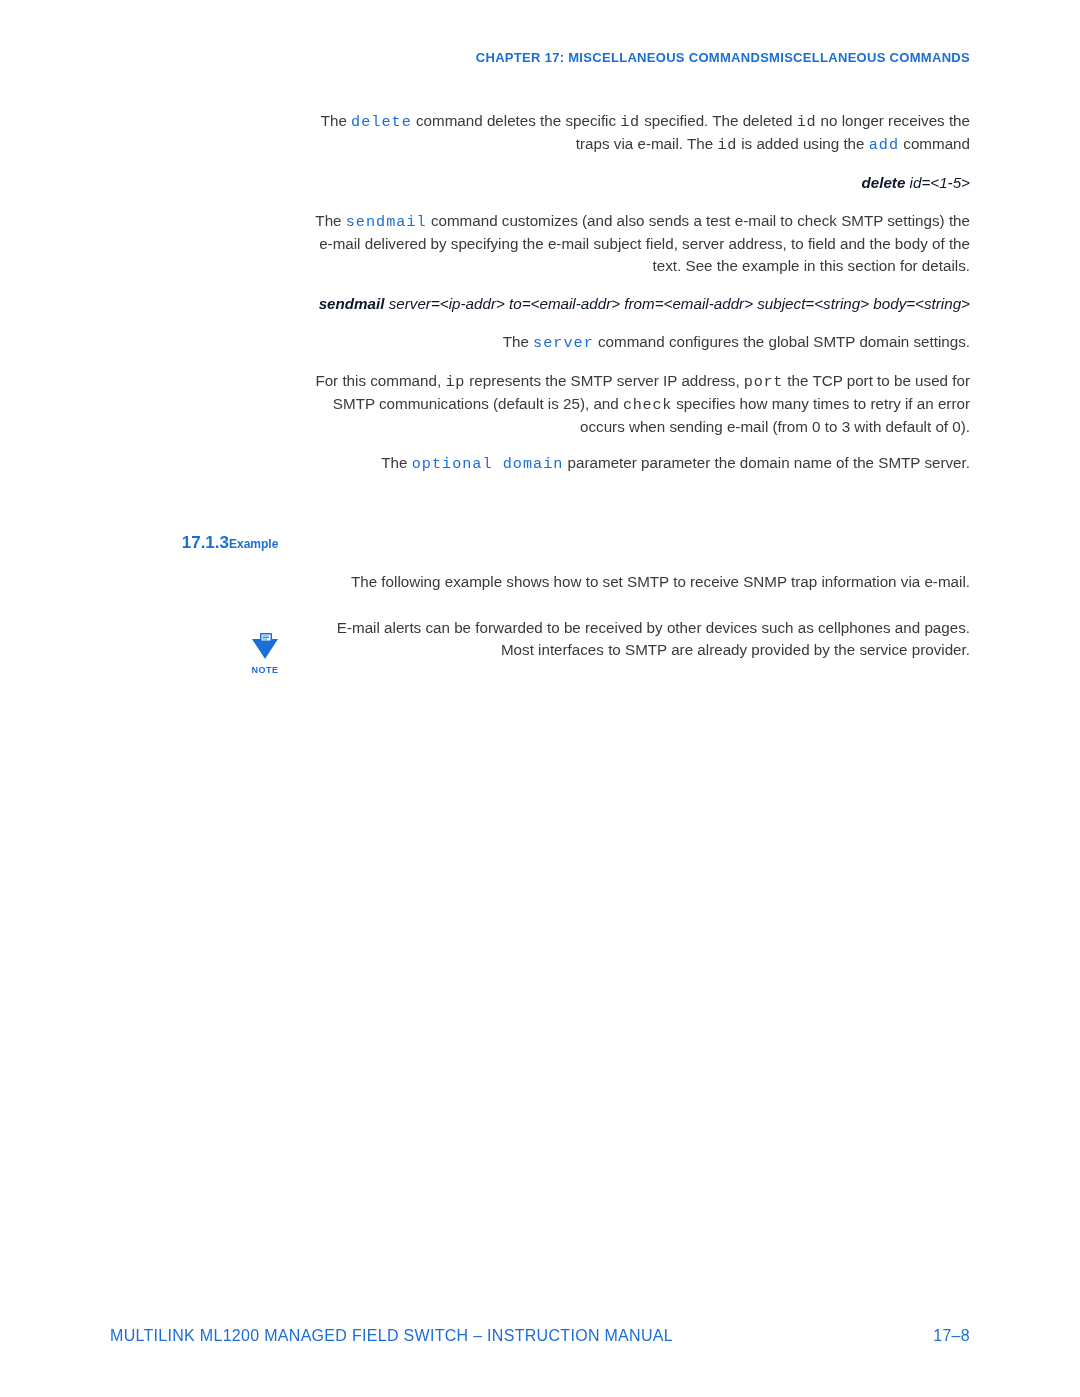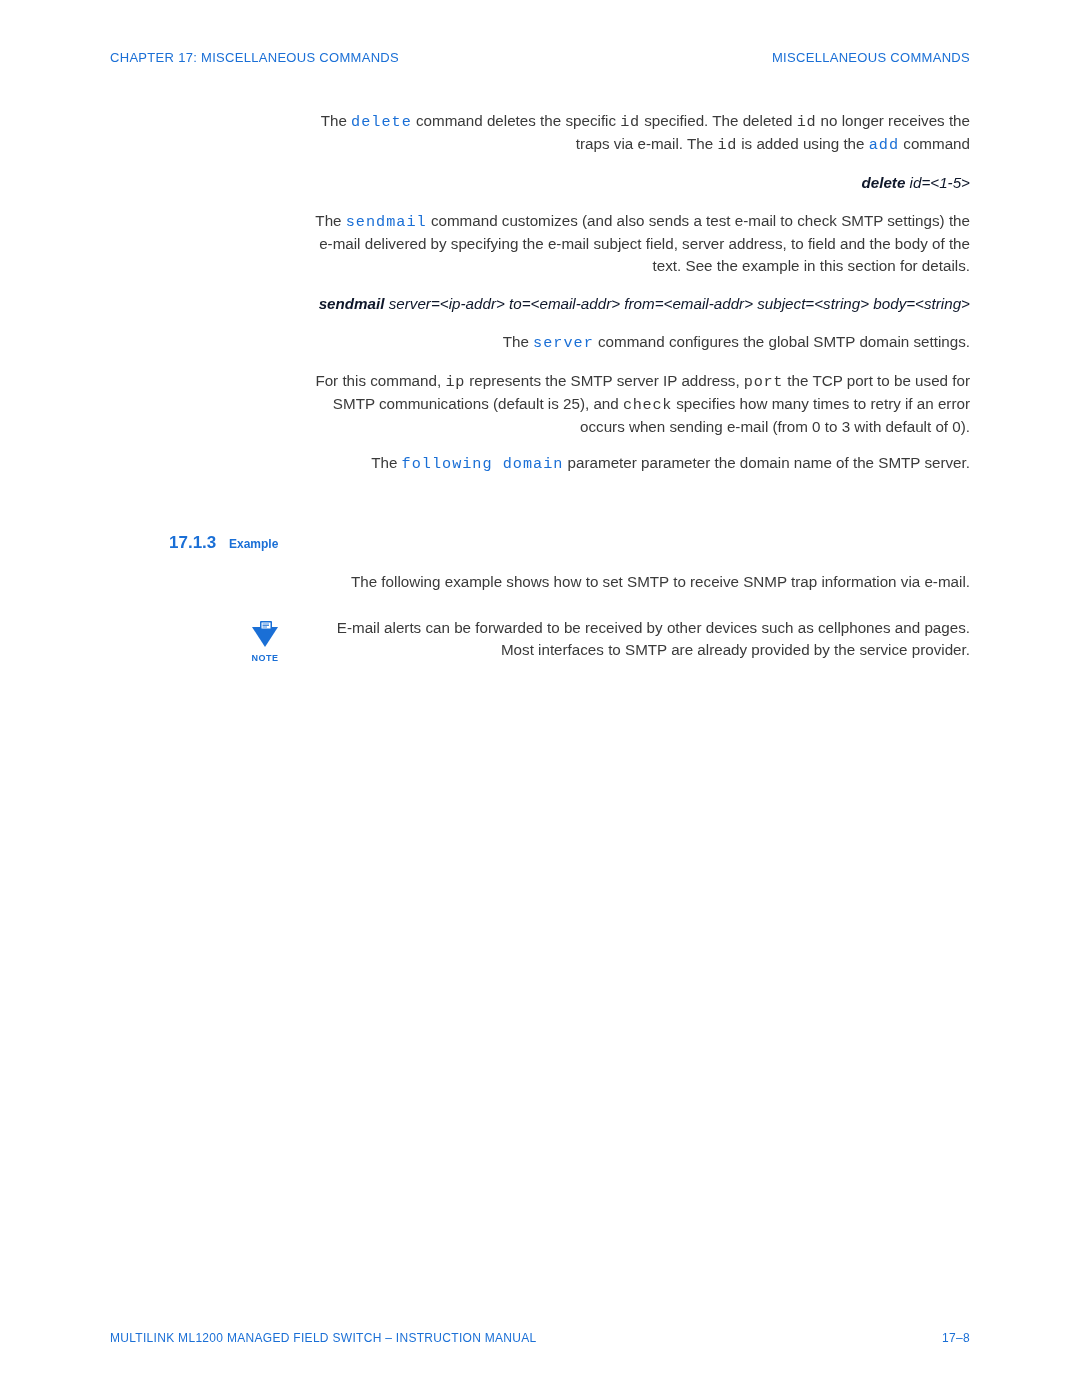--- a/index.html
+++ b/index.html
@@ -11,25 +11,26 @@
   }
   .page {
     width: 1080px;
     height: 1397px;
     position: relative;
     box-sizing: border-box;
     padding: 50px 110px 60px 110px;
   }
   .header {
     display: flex;
-    justify-content: space-between;
+    justify-content: flex-end;
     font-size: 13px;
     letter-spacing: 0.3px;
     color: #1a6fd6;
     margin-bottom: 45px;
+    font-weight: bold;
   }
   .body-col {
     margin-left: 195px;   
     font-size: 15.2px;
     line-height: 1.45;
     color: #3a3a3a;
   }
   .body-col p {
     margin: 16px 0 6px 0;
     text-align: right;
@@ -50,40 +51,41 @@
   }
   .syntax .kw {
     font-weight: bold;
     font-style: italic;
   }
   .section-row {
     display: flex;
     align-items: baseline;
     margin-top: 58px;
     margin-bottom: 18px;
+    text-align: right;
   }
   .section-num {
     color: #1a6fd6;
     font-weight: bold;
     font-size: 17px;
     width: 60px;
   }
   .section-title {
     color: #1a6fd6;
     font-weight: bold;
     font-size: 12px;
   }
   .note-block {
     position: relative;
     margin-top: 24px;
   }
   .note-icon-wrap {
     position: absolute;
     left: -60px;
-    top: 4px;
+    top: 16px;
     text-align: center;
     width: 40px;
   }
   .note-icon {
     display: block;
     margin: 0 auto;
   }
   .note-label {
     font-size: 9px;
     letter-spacing: 0.5px;
@@ -91,21 +93,21 @@
     font-weight: bold;
     margin-top: 3px;
   }
   .footer {
     position: absolute;
     bottom: 52px;
     left: 110px;
     right: 110px;
     display: flex;
     justify-content: space-between;
-    font-size: 12px;
+    font-size: 16px;
     letter-spacing: 0.3px;
     color: #1a6fd6;
   }
 </style>
 </head>
 <body>
 
 <div class="page">
 
   <div class="header">
@@ -131,21 +133,21 @@
 
     <p>
       <span>The </span><span class="cmd-blue">server</span><span> command configures the global SMTP domain settings.</span>
     </p>
 
     <p>
       <span>For this command, </span><span class="mono">ip</span><span> represents the SMTP server IP address, </span><span class="mono">port</span><span> the TCP port to be used for SMTP communications (default is 25), and </span><span class="mono">check</span><span> specifies how many times to retry if an error occurs when sending e-mail (from 0 to 3 with default of 0).</span>
     </p>
 
     <p style="margin-top:14px">
-      <span>The </span><span class="cmd-blue">following domain</span><span> parameter parameter the domain name of the SMTP server.</span>
+      <span>The </span><span class="cmd-blue">optional domain</span><span> parameter parameter the domain name of the SMTP server.</span>
     </p>
 
   </div>
 
   <div class="section-row" style="margin-left:59px">
     <span class="section-num">17.1.3</span>
     <span class="section-title">Example</span>
   </div>
 
   <div class="body-col">

